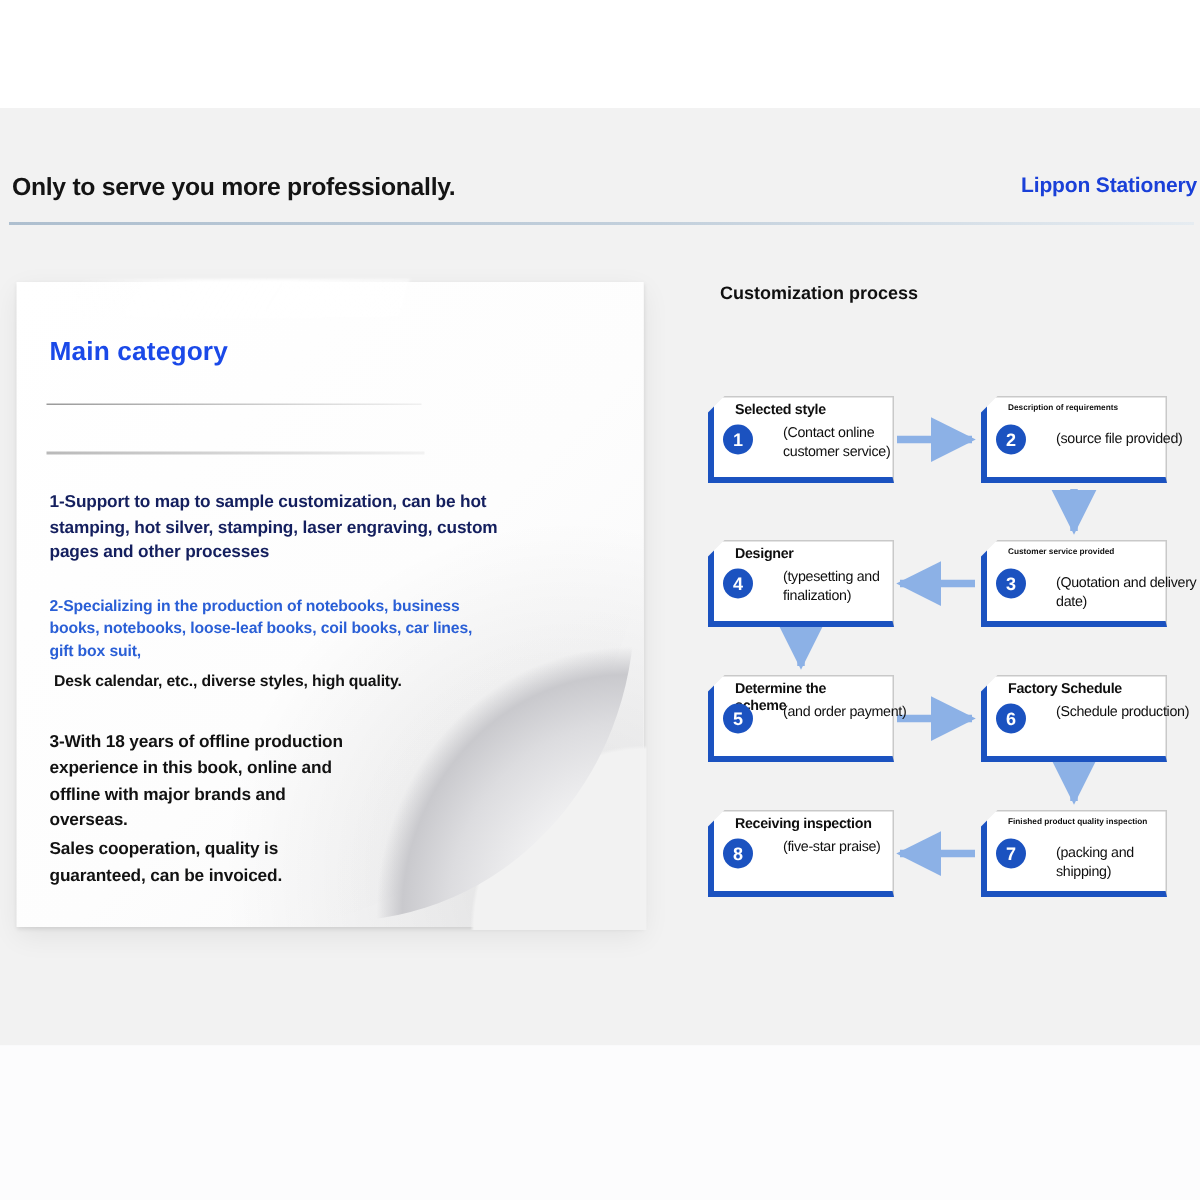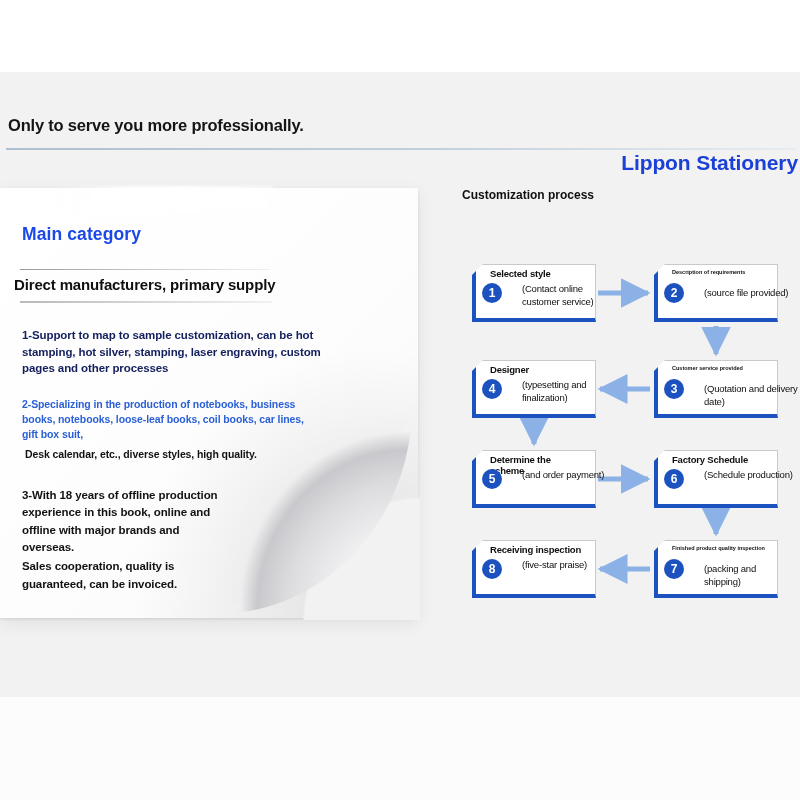--- a/index.html
+++ b/index.html
@@ -26,32 +26,31 @@
   
   .header{
     position:absolute;left:0;top:100px;width:800px;height:58px;
   }
   .header-left{
     position:absolute;left:8px;top:16px;
     font-size:16.5px;font-weight:bold;color:#141414;letter-spacing:-.2px;
   }
   .header-right{
     position:absolute;right:2px;top:15px;
-    font-size:21px;font-weight:bold;color:#1a40d8;letter-spacing:-.1px;
+    font-size:14px;font-weight:bold;color:#1a40d8;letter-spacing:-.1px;
     white-space:nowrap;
-    margin-top:36px;
   }
   .header-rule{
     position:absolute;left:6px;top:148px;width:790px;height:2px;
     background:linear-gradient(to right,#aebfcf 0%, #c3d0dc 55%, #e6ecf1 100%);
   }
 
   
   .paper-wrap{
-    position:absolute;left:0;top:188px;width:418px;height:430px;
+    position:absolute;left:11px;top:188px;width:418px;height:430px;
   }
   .paper{
     position:absolute;inset:0;
     background:
       radial-gradient(120% 120% at 88% 92%, rgba(0,0,0,.10) 0%, rgba(0,0,0,0) 46%),
       linear-gradient(135deg,#ffffff 0%,#fdfdfd 55%,#f7f7f8 100%);
     box-shadow:0 1px 3px rgba(0,0,0,.10), 0 6px 18px rgba(0,0,0,.07);
   }
   
   .curl-shadow{
@@ -119,20 +118,21 @@
   .custom-process-text{
     position:absolute;left:160px;top:3px;
     font-size:17px;color:#ffffff;letter-spacing:.6px;
     text-shadow:0 1px 1px rgba(0,0,0,.35);
     white-space:nowrap;
   }
   .cust-proc-label{
     position:absolute;left:462px;top:186px;width:150px;
     font-size:12px;font-weight:bold;color:#101010;line-height:1.55;
     z-index:5;
+    text-align:right;
   }
 
   .flow{position:absolute;left:458px;top:250px;width:342px;height:380px;}
   .flow svg{position:absolute;left:0;top:0;}
 
   .node{
     position:absolute;width:124px;height:58px;
     background:#ffffff;
     border:1px solid #c9c9c9;
     border-left:4px solid #1b52c0;
@@ -185,21 +185,20 @@
     <div class="header-left">Only to serve you more professionally.</div>
     <div class="header-right">Lippon Stationery</div>
   </div>
   <div class="header-rule"></div>
 
   <div class="paper-wrap">
     <div class="paper"></div>
 
     <div class="main-category">Main category</div>
     <div class="rule-a"></div>
-    <div class="direct-line">Direct manufacturers, primary supply</div>
     <div class="rule-b"></div>
 
     <div class="para p1">1-Support to map to sample customization, can be hot stamping, hot silver, stamping, laser engraving, custom pages and other processes</div>
     <div class="para p2">2-Specializing in the production of notebooks, business books, notebooks, loose-leaf books, coil books, car lines, gift box suit,</div>
     <div class="para p3">Desk calendar, etc., diverse styles, high quality.</div>
     <div class="para p4">3-With 18 years of offline production experience in this book, online and offline with major brands and overseas.</div>
     <div class="para p5">Sales cooperation, quality is guaranteed, can be invoiced.</div>
 
     <div class="curl-shadow"></div>
     <div class="curl-mask"></div>

